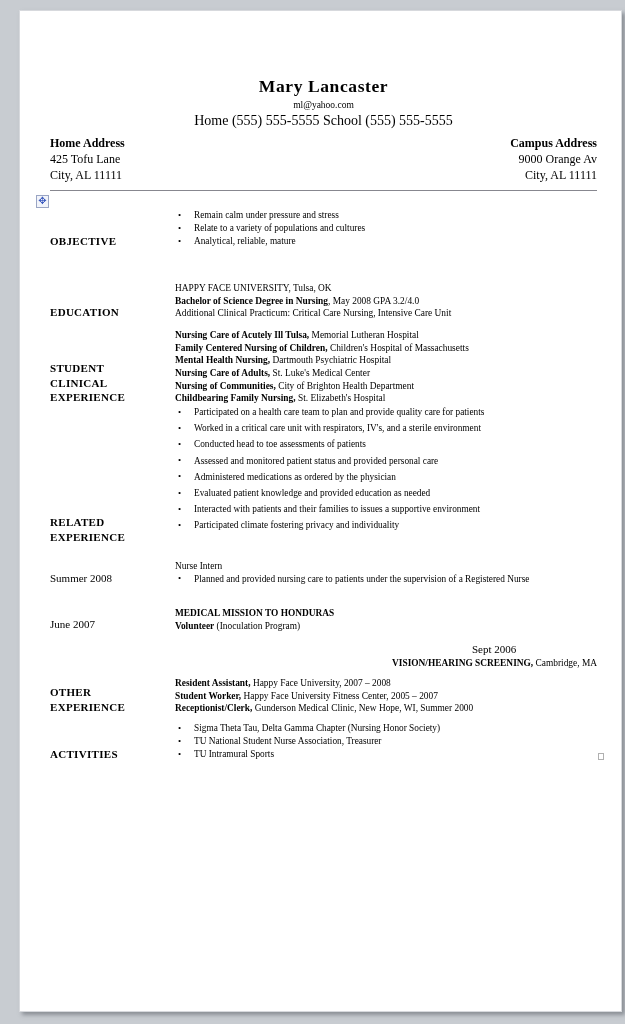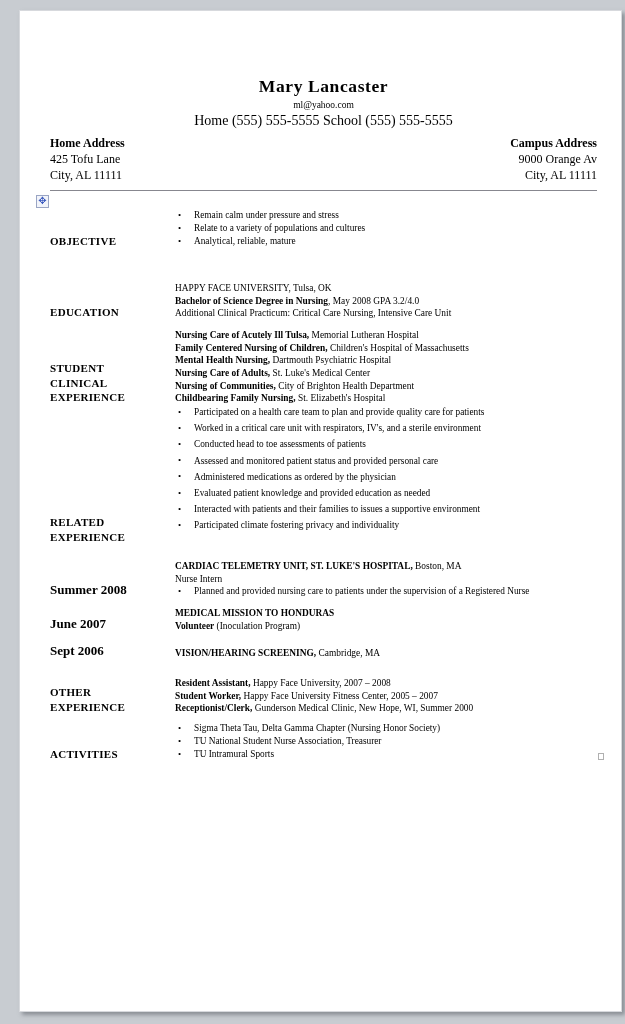--- a/index.html
+++ b/index.html
@@ -126,22 +126,22 @@
     flex: none;
     font-size: 11px;
     font-weight: bold;
     letter-spacing: 0.3px;
     line-height: 1.32;
     color: #000;
     padding-right: 4px;
     box-sizing: border-box;
   }
   .label-cell.plain {
-    font-weight: bold;
-    font-size: 13px;
+    font-weight: normal;
+    font-size: 11px;
     letter-spacing: 0;
   }
   .content-cell {
     flex: 1 1 auto;
     font-size: 9.4px;
     line-height: 1.33;
     color: #000;
   }
   .content-cell p { margin: 0; }
   .content-cell .bold { font-weight: bold; }
@@ -255,37 +255,36 @@
       <div class="label-cell">
         <div>RELATED</div>
         <div>EXPERIENCE</div>
       </div>
       <div class="content-cell"></div>
     </div>
 
     <div class="row rel-entry" style="top:549px;">
       <div class="label-cell plain">Summer 2008</div>
       <div class="content-cell">
-        <p><span class="bold">CARDIAC   TELEMETRY UNIT, ST. LUKE'S HOSPITAL,</span><span> Boston, MA</span></p>
         <p class="sub">Nurse Intern</p>
         <ul class="bul">
           <li>Planned and provided nursing care to patients under the supervision of a Registered Nurse</li>
         </ul>
       </div>
     </div>
 
     <div class="row rel-entry" style="top:596px;">
       <div class="label-cell plain">June 2007</div>
       <div class="content-cell">
         <p class="bold">MEDICAL  MISSION  TO HONDURAS</p>
         <p><span class="bold">Volunteer</span><span> (Inoculation Program)</span></p>
       </div>
     </div>
 
-    <div class="row rel-entry" style="top:631px;">
+    <div class="row rel-entry" style="top:631px;flex-direction:column;">
       <div class="label-cell plain">Sept 2006</div>
       <div class="content-cell">
         <p><span class="bold">VISION/HEARING  SCREENING,</span><span> Cambridge, MA</span></p>
       </div>
     </div>
 
     <div class="row" style="top:666px;">
       <div class="label-cell">
         <div>OTHER</div>
         <div>EXPERIENCE</div>

